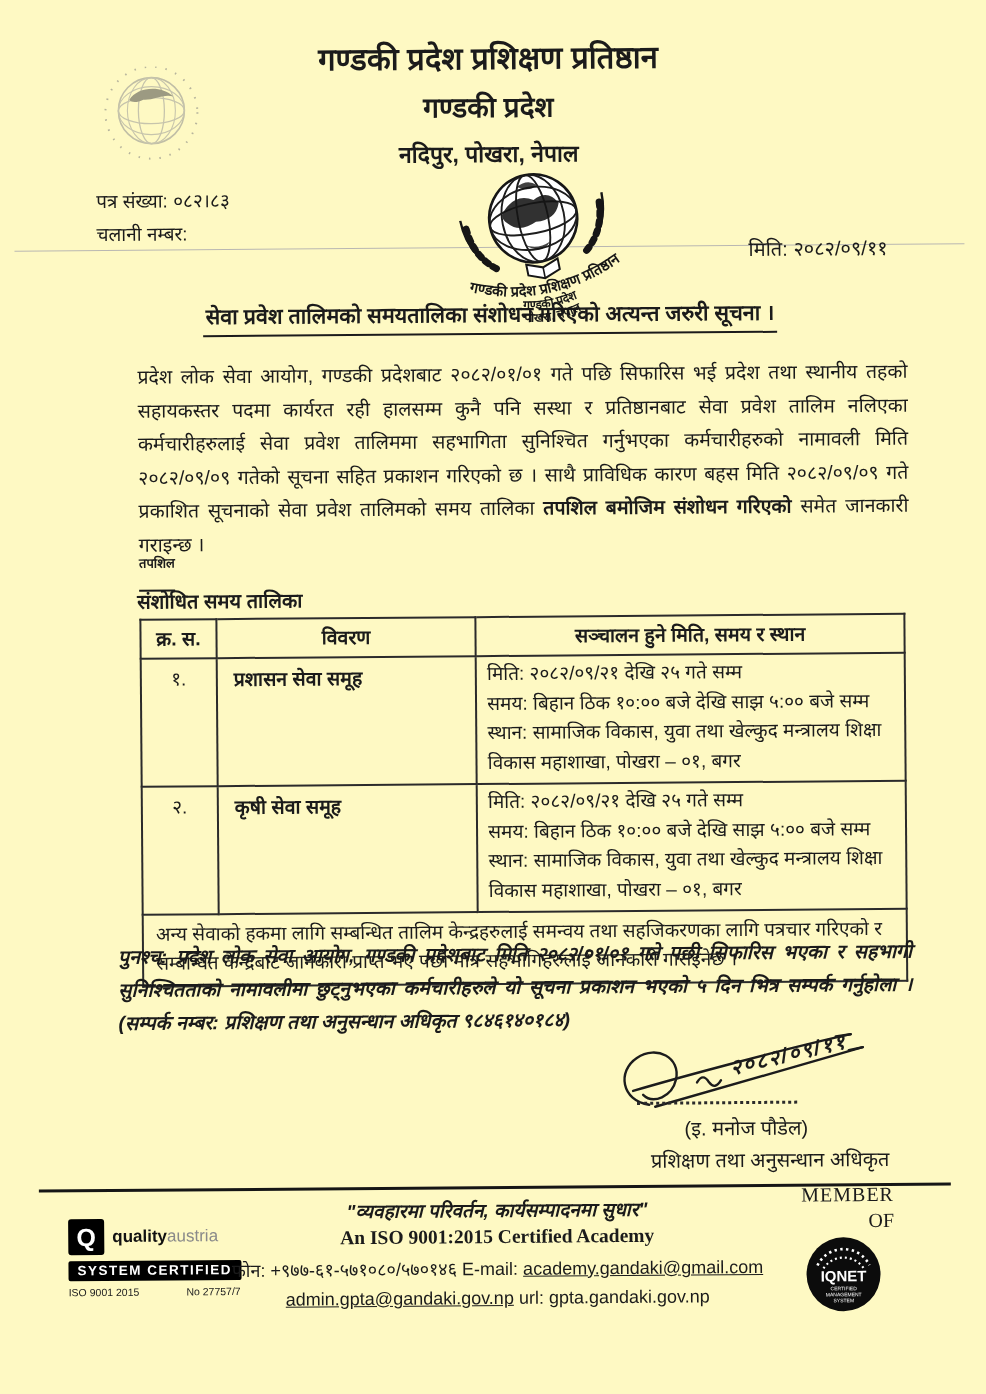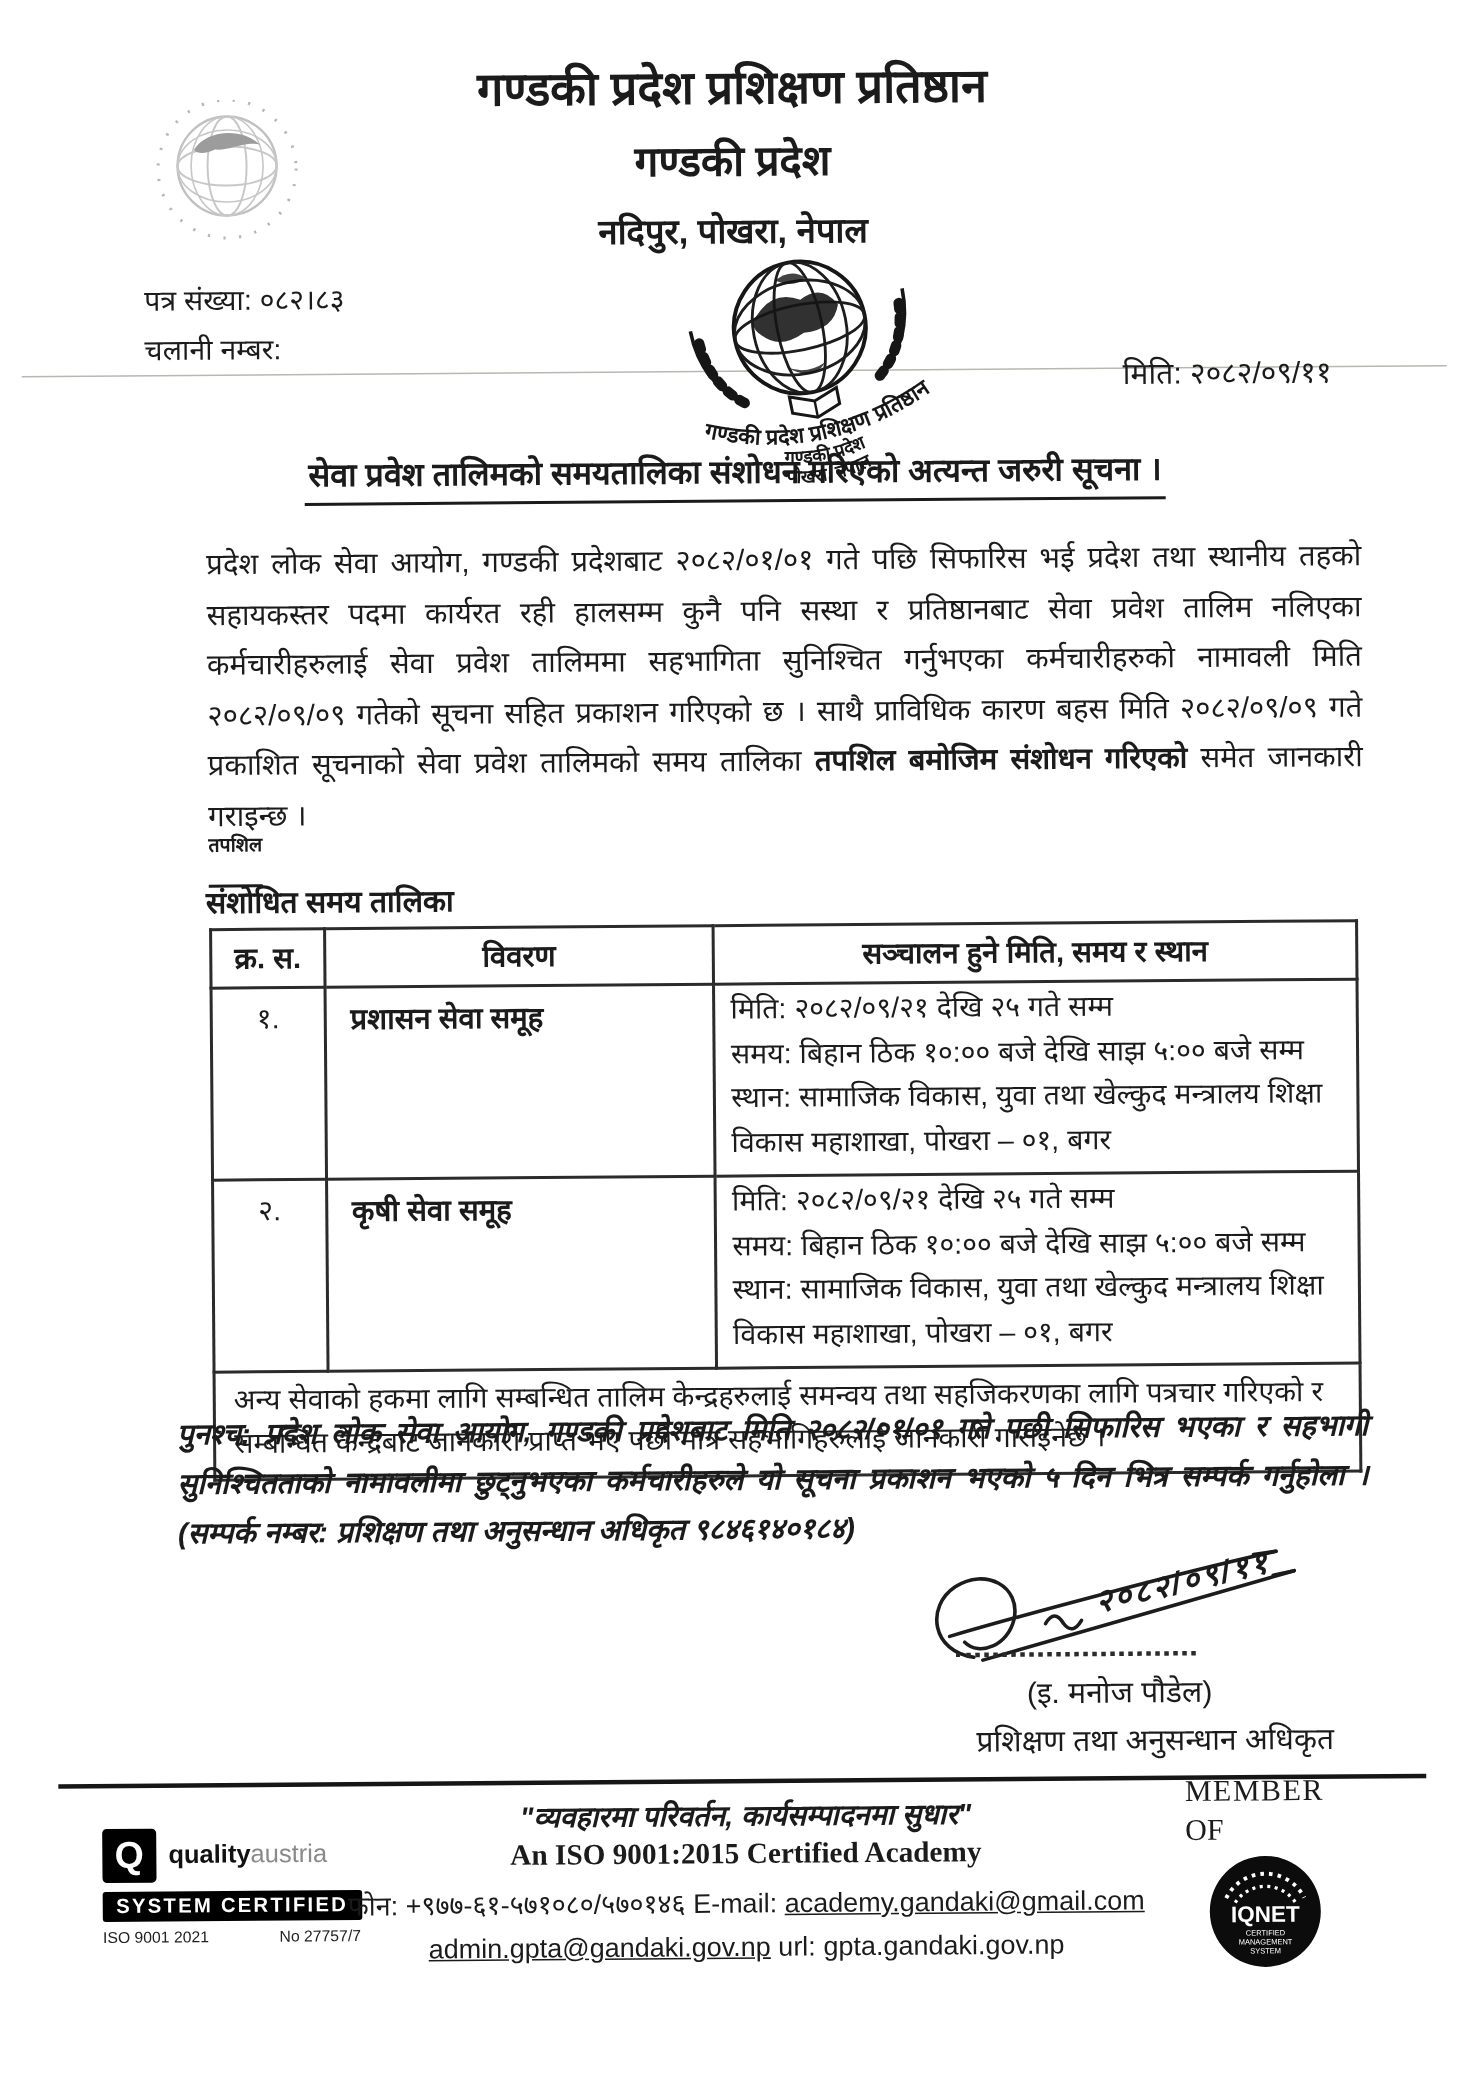--- a/index.html
+++ b/index.html
@@ -1,19 +1,19 @@
 <!DOCTYPE html>
 <html><head>
 <meta charset="utf-8">
 <style>
   * { margin:0; padding:0; box-sizing:border-box; }
   html,body { background:#e8e8e8; }
   .page {
     position:relative; width:986px; height:1394px; margin:0 auto;
-    background:#ffffff; color:#1b1b1b; overflow:hidden;
+    background:#fef9c3; color:#1b1b1b; overflow:hidden;
     font-family:"Liberation Sans","DejaVu Sans",sans-serif;
   }
   .tilt { position:absolute; inset:0; transform:rotate(-0.45deg); transform-origin:50% 50%; }
   .abs { position:absolute; }
 
   
   .lh-center { left:0; right:0; top:36px; text-align:center; }
   .org-name  { font-size:31px; font-weight:700; }
   .province  { font-size:28px; font-weight:700; margin-top:9px; }
   .address   { font-size:23px; font-weight:700; margin-top:12px; }
@@ -75,21 +75,21 @@
     font-size:10.5px; color:#222; }
 
   .f-center { left:210px; right:210px; text-align:center; }
   .slogan { top:1197px; font-size:19px; font-weight:700; font-style:italic; }
   .iso-line { top:1226px; font-size:19.5px; font-weight:700;
     font-family:"Liberation Serif","DejaVu Serif",serif; }
   .phone-line { top:1256px; font-size:18px; }
   .contact2 { top:1288px; font-size:18px; }
   .u { text-decoration:underline; }
 
-  .member { left:786px; top:1186px; width:104px; text-align:left;
+  .member { left:786px; top:1186px; width:104px; text-align:right;
     font-family:"Liberation Serif","DejaVu Serif",serif; }
   .member .m1 { font-size:20px; letter-spacing:1px; }
   .member .m2 { font-size:20px; margin-top:3px; }
   .iqnet-wrap { left:800px; top:1238px; }
 </style>
 </head>
 <body>
 
 <div class="page">
 <div class="tilt">
@@ -226,21 +226,21 @@
 
   <div class="abs footer-rule"></div>
 
   <div class="abs qa">
     <div class="qa-row">
       <div class="qa-q">Q</div>
       <div class="qa-brand"><span class="b1">quality</span><span class="b2">austria</span></div>
     </div>
     <div class="qa-band">SYSTEM CERTIFIED</div>
     <div class="qa-nums">
-      <span>ISO 9001 2021</span>
+      <span>ISO 9001 2015</span>
       <span>No 27757/7</span>
     </div>
   </div>
 
   <div class="abs f-center slogan">"व्यवहारमा परिवर्तन, कार्यसम्पादनमा सुधार"</div>
   <div class="abs f-center iso-line">An ISO 9001:2015 Certified Academy</div>
   <div class="abs f-center phone-line"><span>फोन: +९७७-६१-५७१०८०/५७०१४६</span>
     <span>E-mail:</span>
     <span class="u">academy.gandaki@gmail.com</span></div>
   <div class="abs f-center contact2"><span class="u">admin.gpta@gandaki.gov.np</span>

